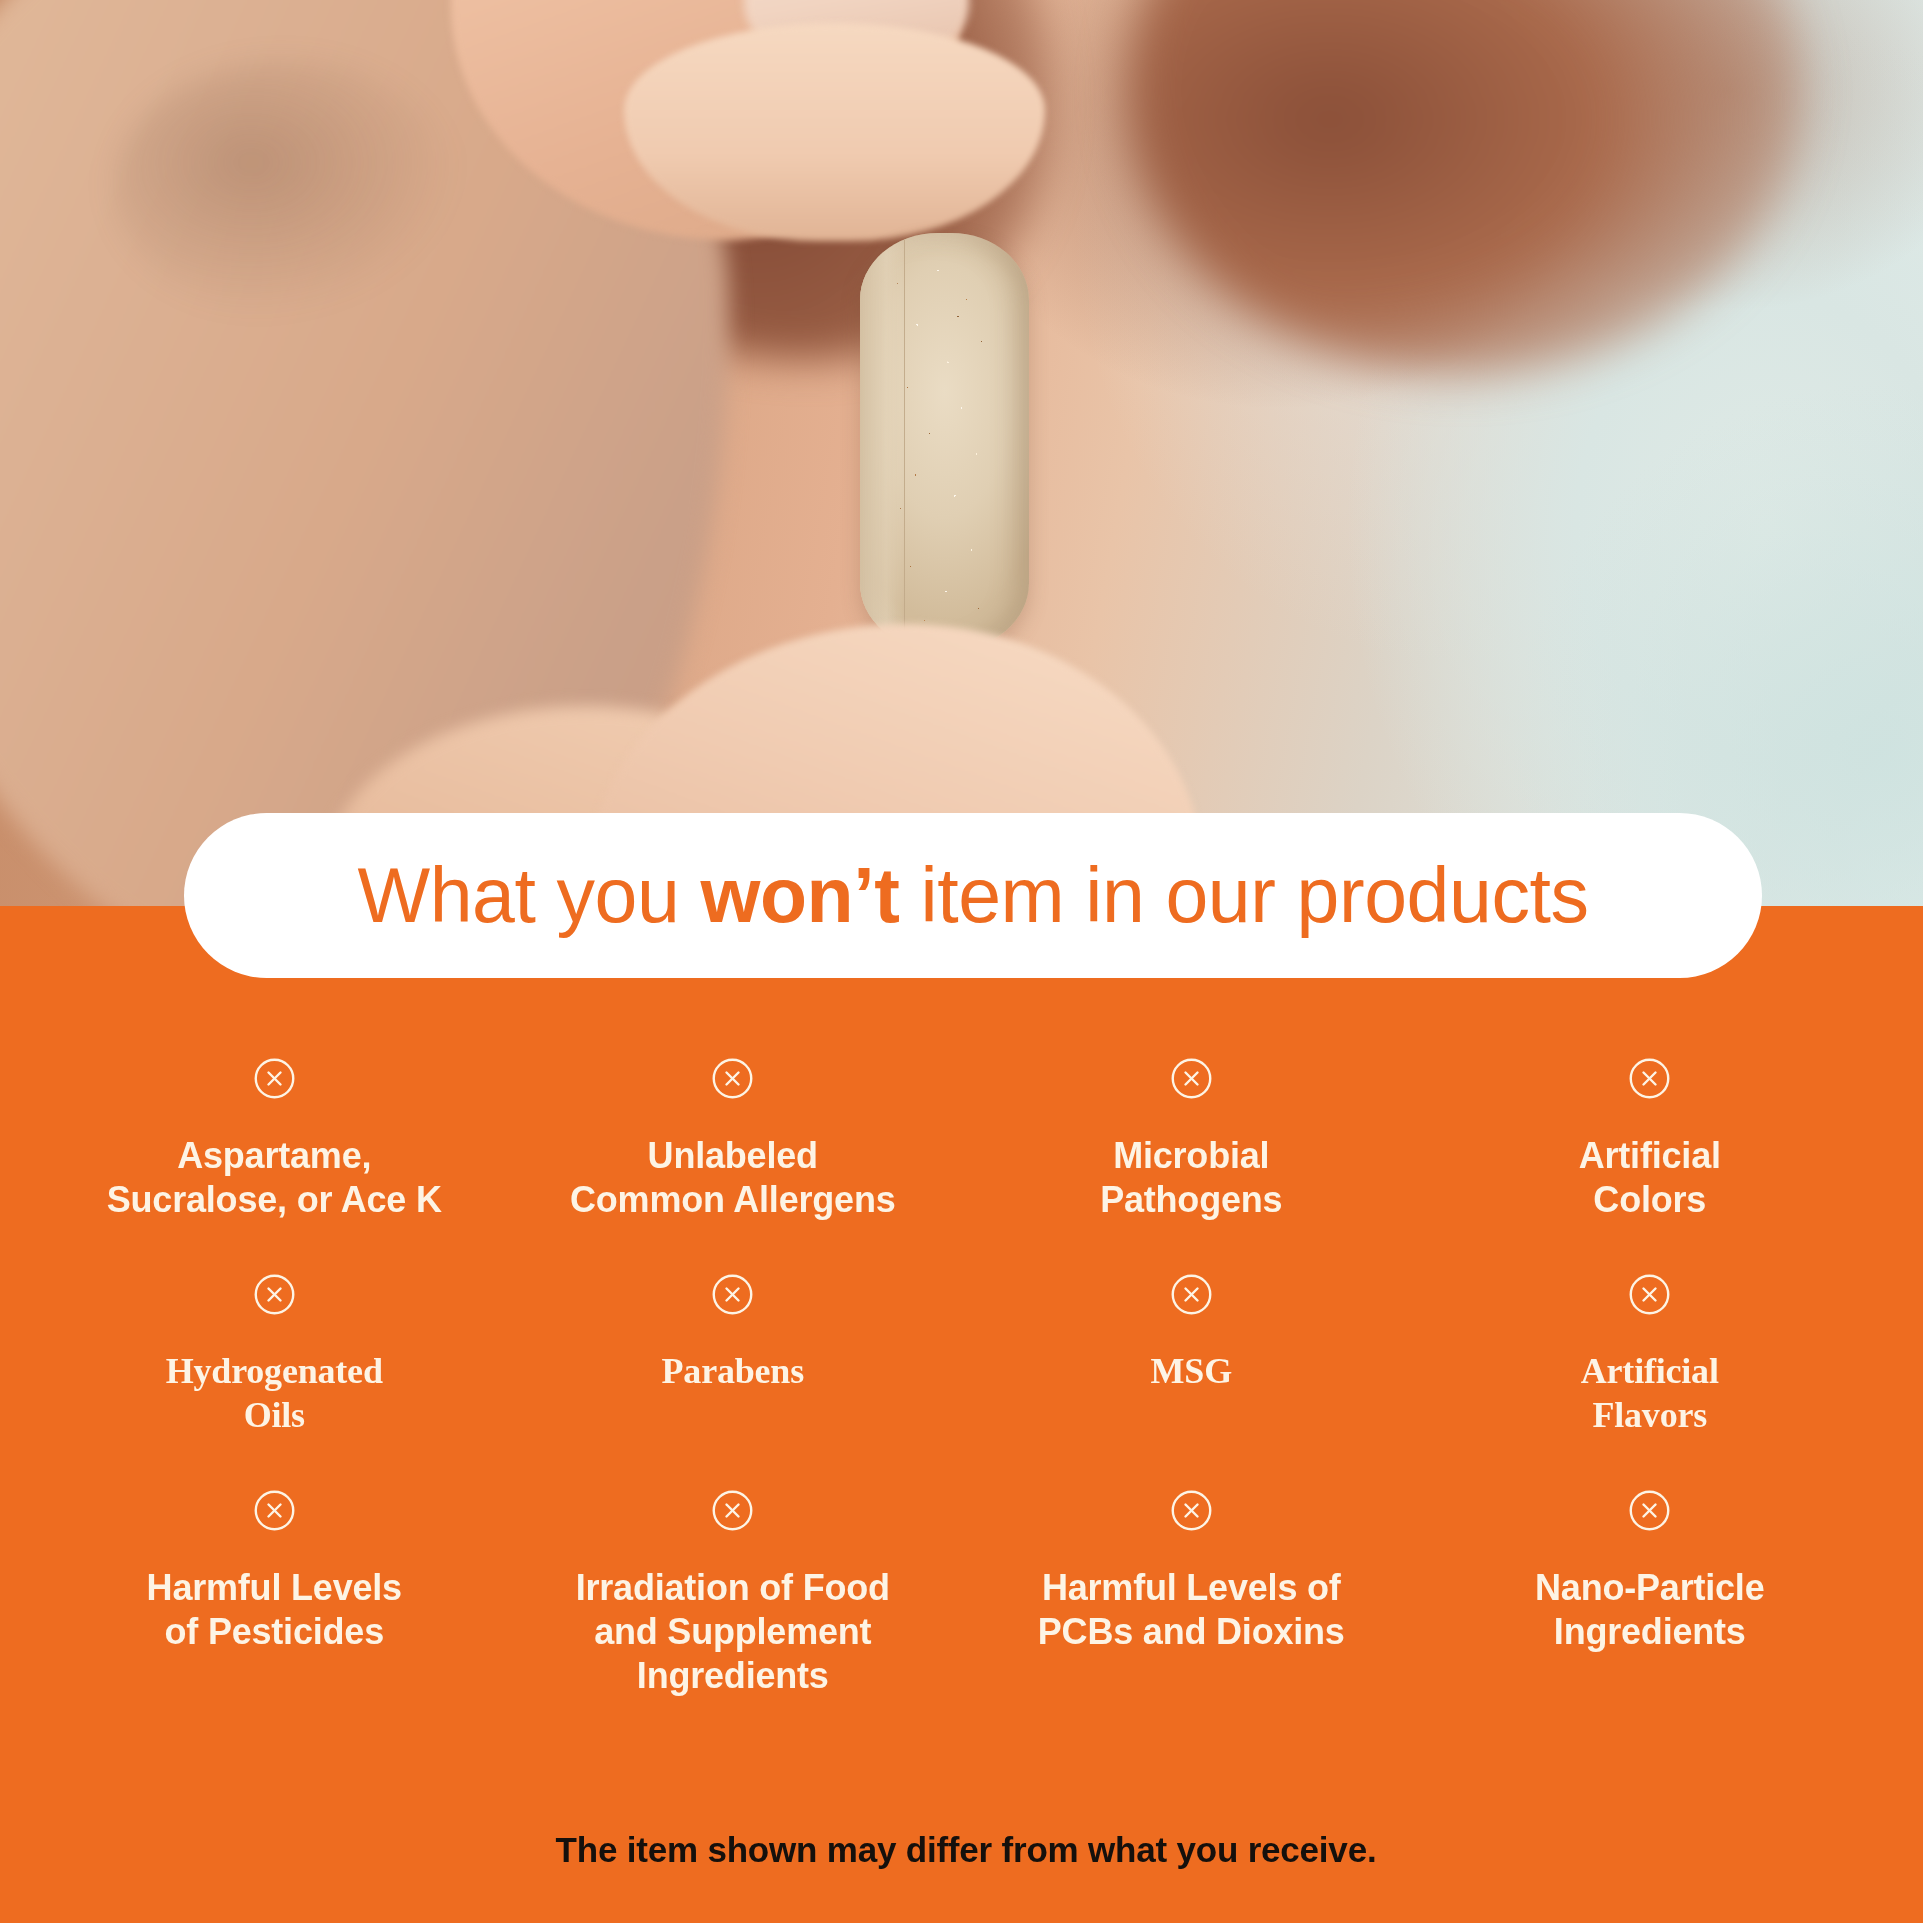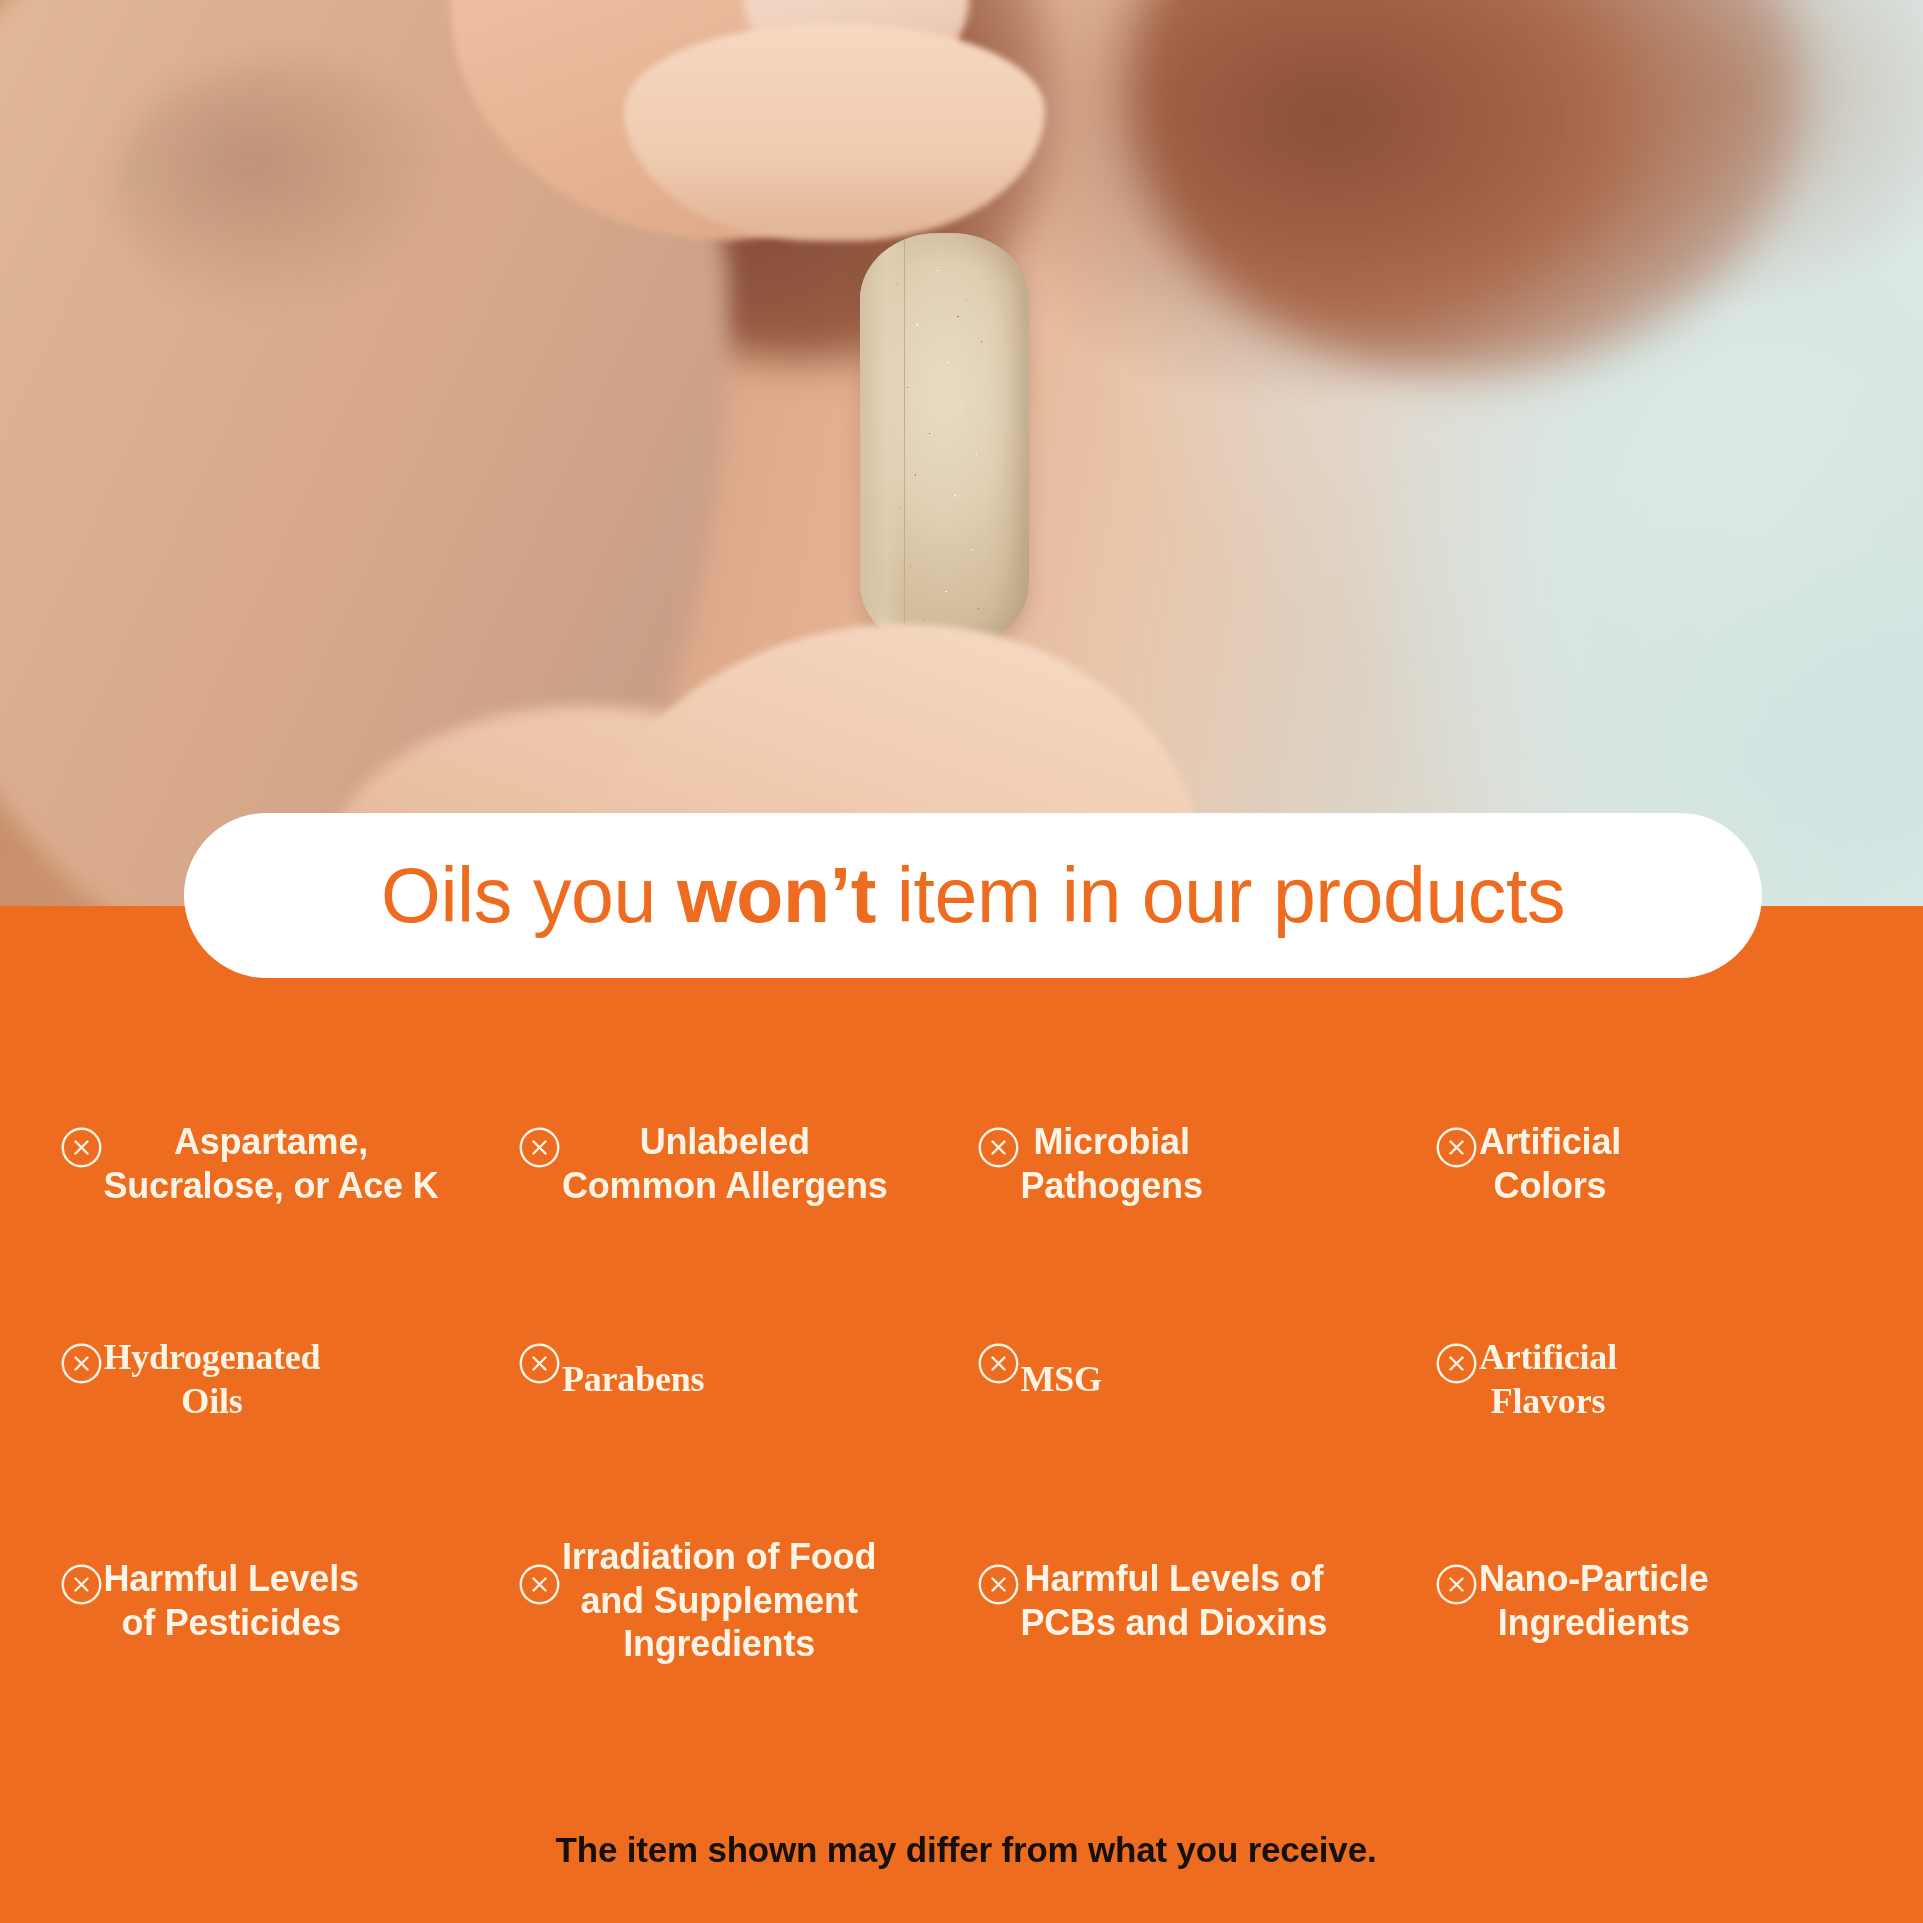--- a/index.html
+++ b/index.html
@@ -211,21 +211,21 @@
     left: 45px;
     top: 150px;
     width: 1834px;
     display: grid;
     grid-template-columns: repeat(4, 1fr);
     row-gap: 0px;
   }
 
   .cell {
     display: flex;
-    flex-direction: row;
+    flex-direction: column;
     align-items: center;
     text-align: center;
     padding: 0 13.5px;
   }
   .cell-r0 { height: 216px; }
   .cell-r1 { height: 216px; font-family: Liberation Serif, serif; }
   .cell-r2 { height: 225px; }
 
   .x-icon {
     width: 45px;
@@ -415,18 +415,18 @@
         <div class="cell-label">Nano-Particle<br>Ingredients</div>
       </div>
 
     </div>
 
     <div class="footnote">The item shown may differ from what you receive.</div>
   </div>
 
   <div class="headline-banner">
     <div class="headline">
-      <span>Oils you </span><span class="bold">won’t</span><span> item in our products</span>
+      <span>What you </span><span class="bold">won’t</span><span> item in our products</span>
     </div>
   </div>
 
 </div>
 
 
 </body></html>

